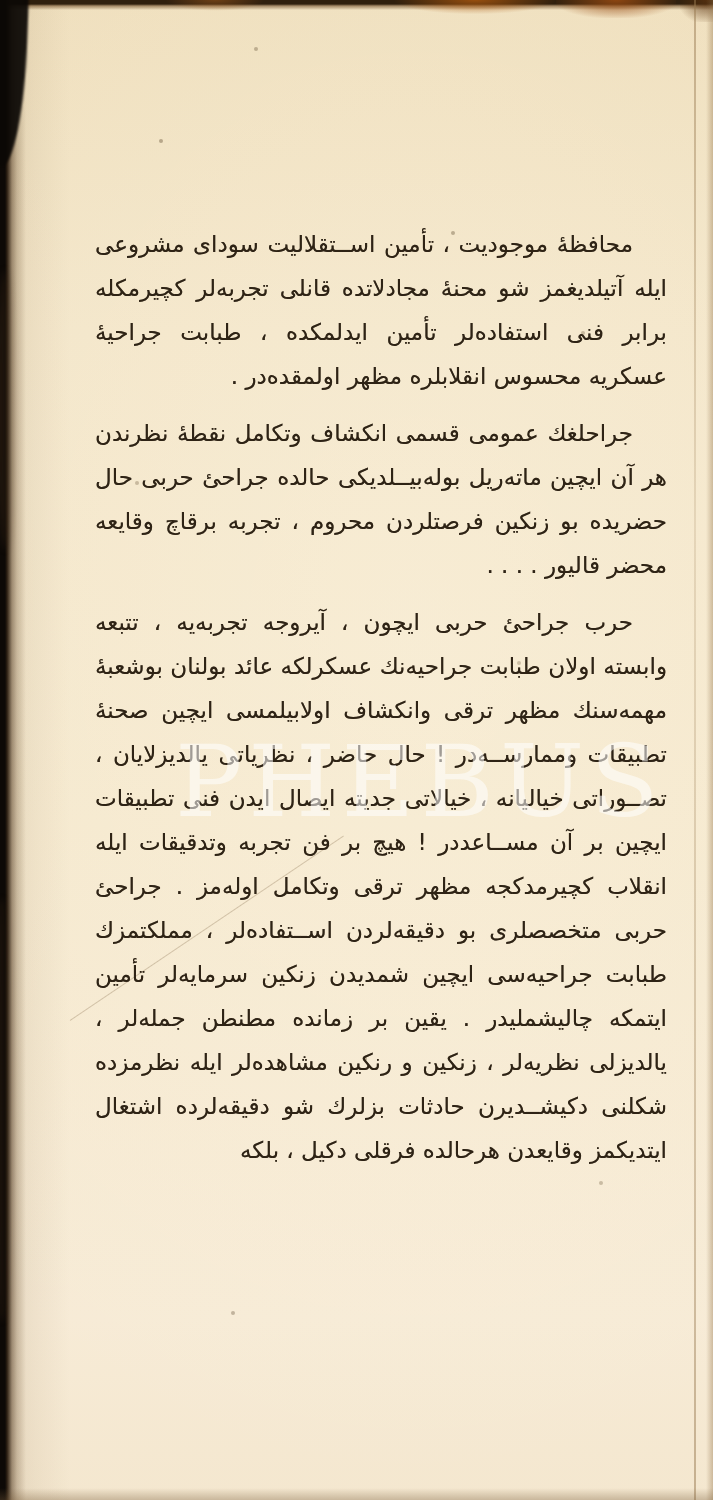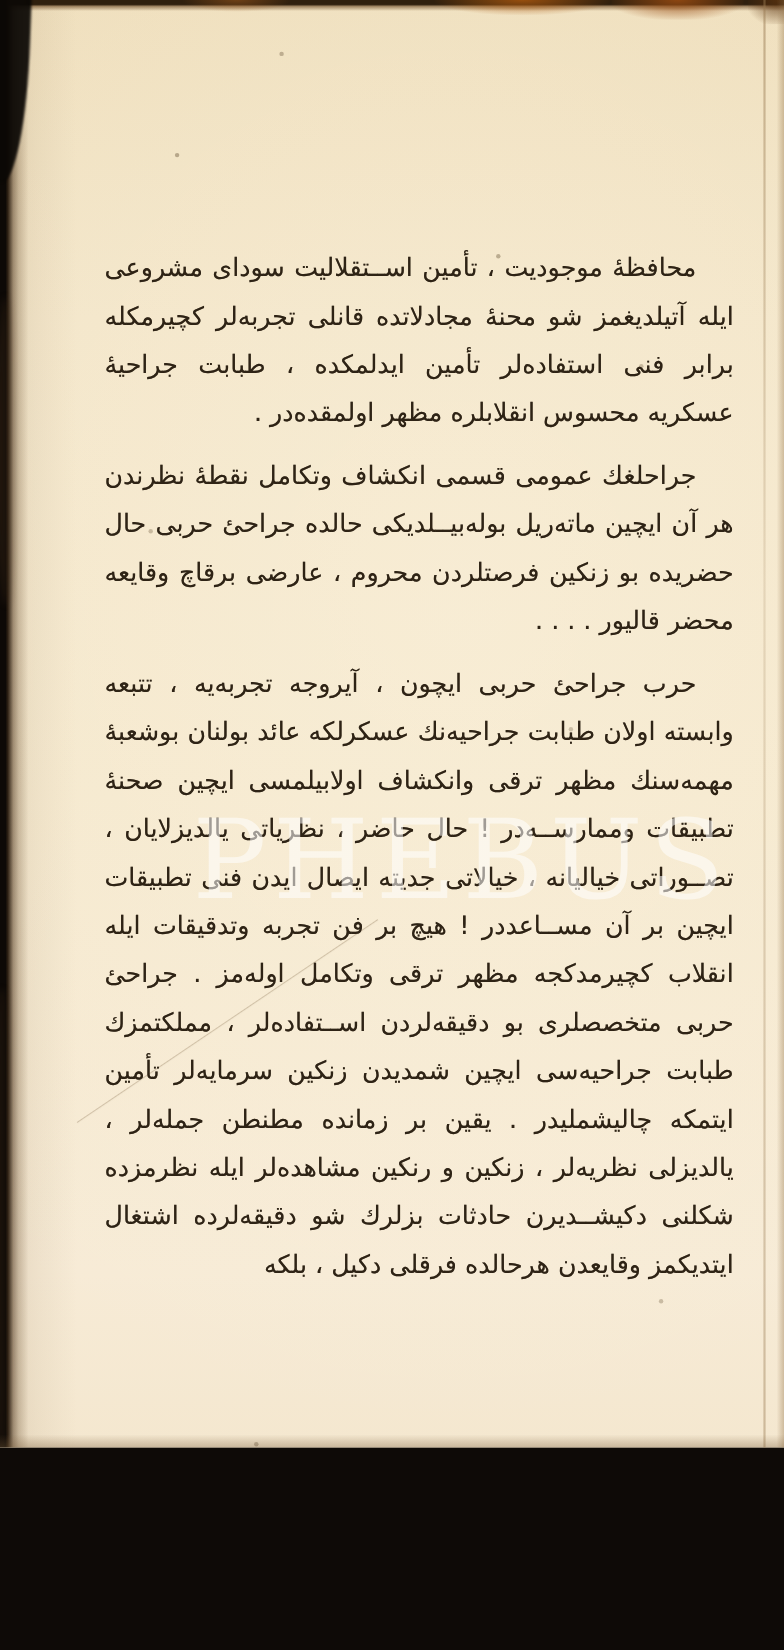--- a/index.html
+++ b/index.html
@@ -2,21 +2,21 @@
 <html lang="ota" dir="ltr"><head>
 <meta charset="utf-8">
 <style>
   html,body{margin:0;padding:0;}
   body{
     width:713px;height:1500px;overflow:hidden;
     background:#0e0a07;
     font-family:"DejaVu Sans",sans-serif;
   }
   .scan{
-    position:relative;width:713px;height:1316px;overflow:hidden;
+    position:relative;width:713px;height:1500px;overflow:hidden;
     background:
       radial-gradient(130% 80% at 58% 42%, rgba(255,249,233,0.30), rgba(255,249,233,0) 72%),
       linear-gradient(90deg, rgba(125,95,58,0.16) 0px, rgba(125,95,58,0.07) 34px, rgba(125,95,58,0) 70px),
       linear-gradient(180deg, #efdfbd 0%, #f3e5c8 22%, #f5e8cd 55%, #f7ebd6 88%, #f4e7cf 100%);
   }
 
   
   .edge-top{position:absolute;left:0;top:0;right:0;height:10px;
     background:linear-gradient(180deg,#30200e 0px,#30200e 4px,rgba(104,66,28,0.55) 6px,rgba(120,80,40,0) 10px);}
   .rust{position:absolute;top:0;pointer-events:none;}
@@ -105,19 +105,19 @@
 
   <div class="crease-v"></div>
   <div class="edge-right"></div>
   <div class="edge-bottom"></div>
 
   <div class="diag-crease"></div>
   <div class="speckles"></div>
 
   <div class="page-text">
       <p class="para">محافظهٔ موجوديت ، تأمين اســتقلاليت سوداى مشروعى ايله آتيلديغمز شو محنهٔ مجادلاتده قانلى تجربه‌لر كچيرمكله برابر فنى استفاده‌لر تأمين ايدلمكده ، طبابت جراحيهٔ عسكريه محسوس انقلابلره مظهر اولمقده‌در .</p>
-      <p class="para">جراحلغك عمومى قسمى انكشاف وتكامل نقطهٔ نظرندن هر آن ايچين ماته‌ريل بوله‌بيــلديكى حالده جراحئ حربى حال حضريده بو زنكين فرصتلردن محروم ، عارضى برقاچ وقايعه محضر قاليور . . . .</p>
+      <p class="para">جراحلغك عمومى قسمى انكشاف وتكامل نقطهٔ نظرندن هر آن ايچين ماته‌ريل بوله‌بيــلديكى حالده جراحئ حربى حال حضريده بو زنكين فرصتلردن محروم ، تجربه برقاچ وقايعه محضر قاليور . . . .</p>
       <p class="para">حرب جراحئ حربى ايچون ، آيروجه تجربه‌يه ، تتبعه وابسته اولان طبابت جراحيه‌نك عسكرلكه عائد بولنان بوشعبهٔ مهمه‌سنك مظهر ترقى وانكشاف اولابيلمسى ايچين صحنهٔ تطبيقات وممارســه‌در ! حال حاضر ، نظرياتى يالديزلايان ، تصــوراتى خياليانه ، خيالاتى جديته ايصال ايدن فنى تطبيقات ايچين بر آن مســاعددر ! هيچ بر فن تجربه وتدقيقات ايله انقلاب كچيرمدكجه مظهر ترقى وتكامل اوله‌مز . جراحئ حربى متخصصلرى بو دقيقه‌لردن اســتفاده‌لر ، مملكتمزك طبابت جراحيه‌سى ايچين شمديدن زنكين سرمايه‌لر تأمين ايتمكه چاليشمليدر . يقين بر زمانده مطنطن جمله‌لر ، يالديزلى نظريه‌لر ، زنكين و رنكين مشاهده‌لر ايله نظرمزده شكلنى دكيشــديرن حادثات بزلرك شو دقيقه‌لرده اشتغال ايتديكمز وقايعدن هرحالده فرقلى دكيل ، بلكه</p>
     </div>
 
   <div class="watermark">PHEBUS</div>
 
 </div>
 
 </body></html>

